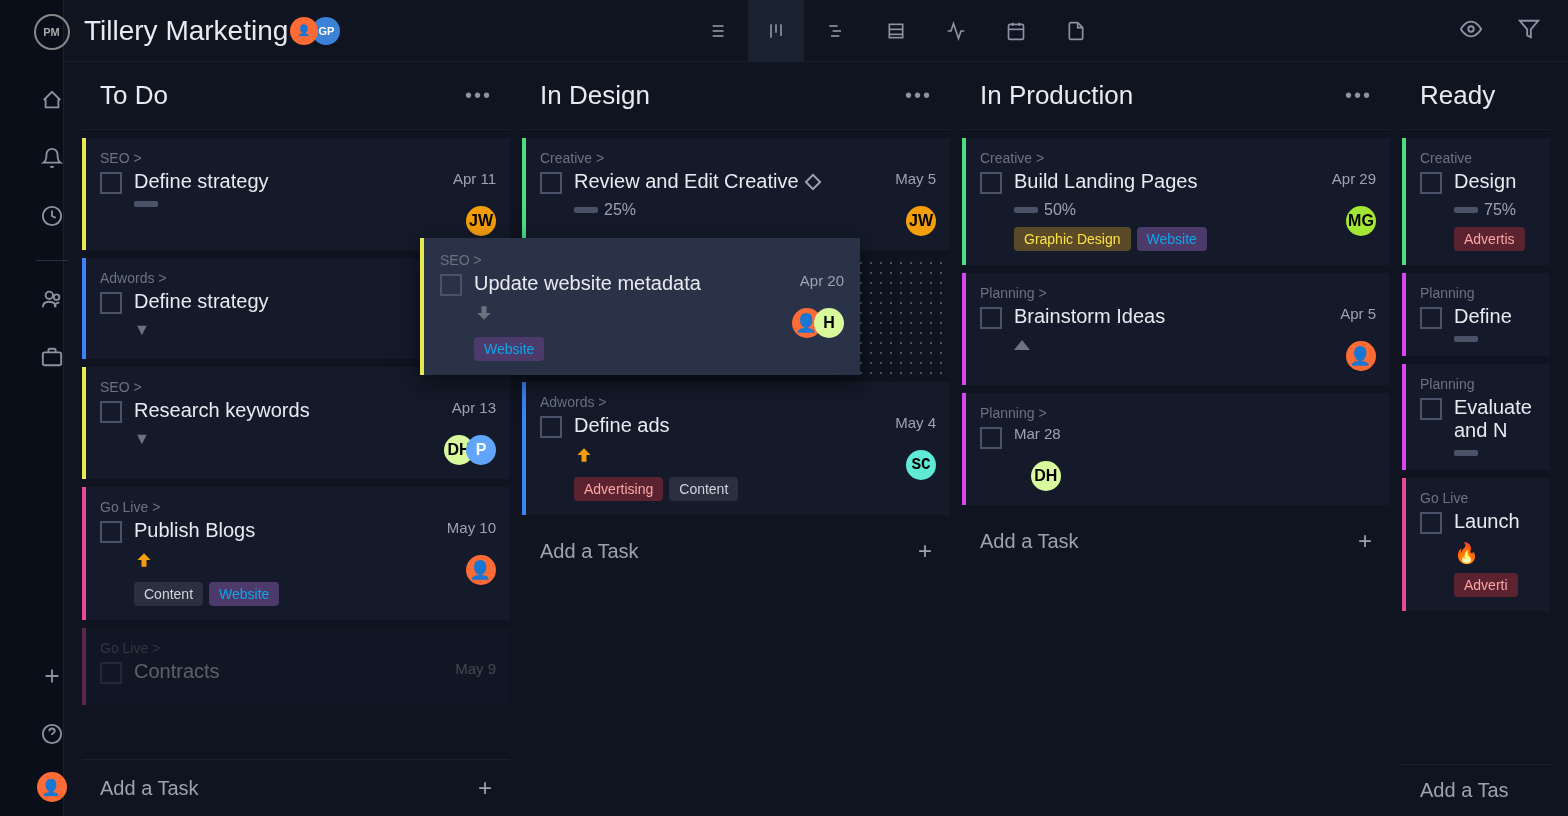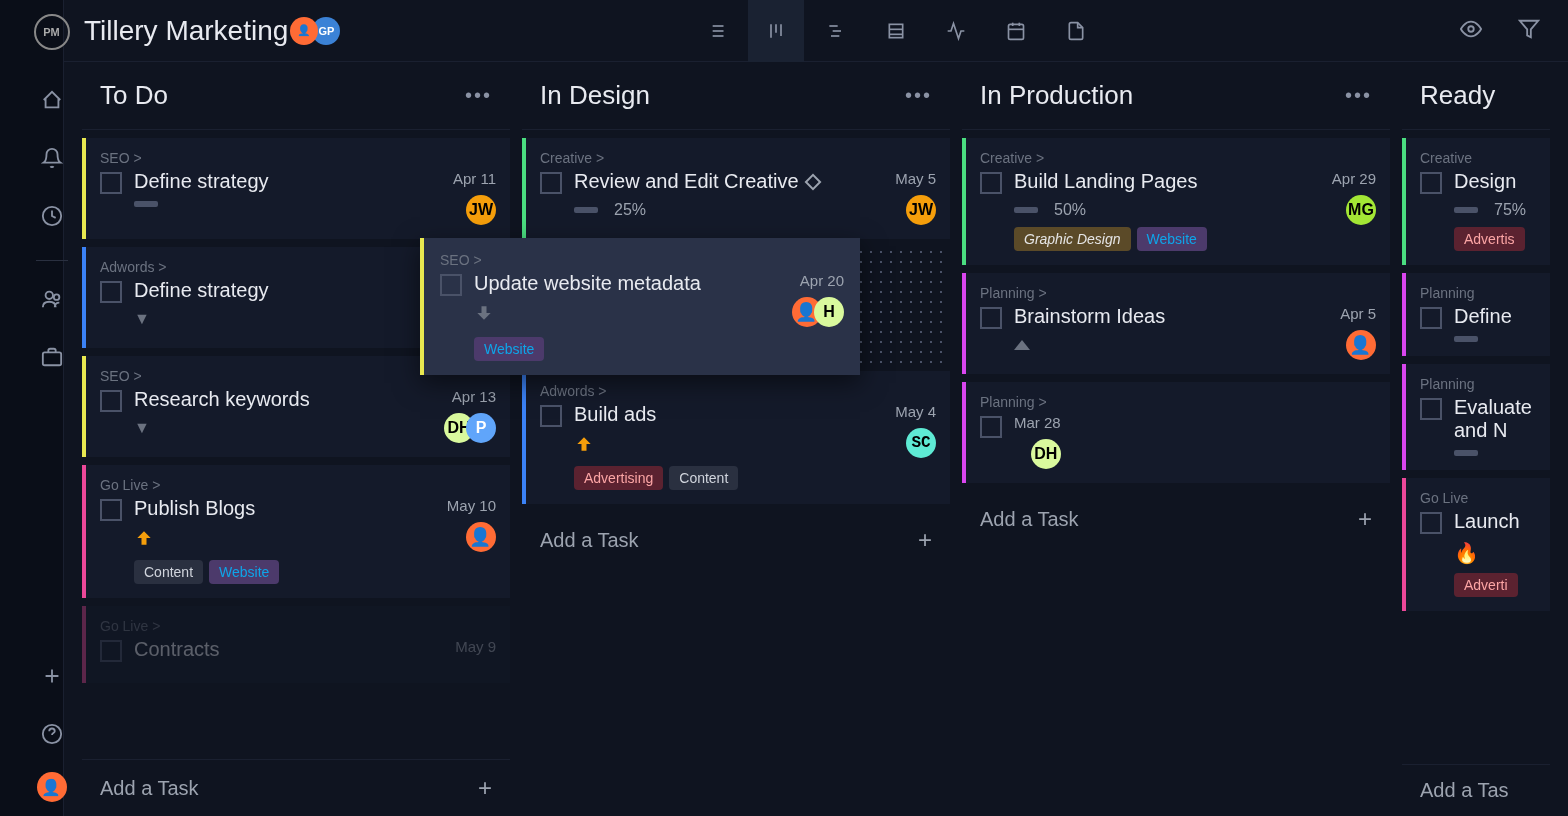--- a/index.html
+++ b/index.html
@@ -122,25 +122,25 @@
 
 .card-top { font-size: 14px; color: #6b7280; margin-bottom: 4px; }
 .card-row { display: flex; align-items: flex-start; gap: 12px; }
 .card-check {
   width: 22px; height: 22px; border: 2px solid #4a5268;
   flex-shrink: 0; margin-top: 2px;
 }
 .card-main { flex: 1; }
 .card-title { font-size: 20px; color: #e8eaf0; margin-bottom: 8px; display: flex; align-items: center; gap: 8px; }
 .card-date { font-size: 15px; color: #9ca3af; text-align: right; }
-.card-right { display: flex; flex-direction: column; align-items: flex-end; gap: 8px; }
+.card-right { display: flex; flex-direction: column; align-items: flex-end; gap: 19px; }
 
 .progress-bar { width: 24px; height: 6px; background: #4a5268; border-radius: 2px; }
 .progress-pct { font-size: 16px; color: #9ca3af; }
-.progress-row { display: flex; align-items: center; gap: 16px; }
+.progress-row { display: flex; align-items: center; gap: 6px; }
 .priority-flat { display: inline-block; width: 0; height: 0; border-left: 8px solid transparent; border-right: 8px solid transparent; border-bottom: 10px solid #6b7280; }
 
 .card-avatars { display: flex; }
 .av-sm { width: 30px; height: 30px; border-radius: 50%; margin-left: -8px; display: flex; align-items: center; justify-content: center; font-size: 16px; font-weight: 600; color: #000; }
 .av-sm:first-child { margin-left: 0; }
 .av-jw { background: #f59e0b; }
 .av-dh { background: #d9f99d; }
 .av-p { background: #60a5fa; color: #fff; }
 .av-sc { background: #5eead4; font-family: Liberation Mono, monospace; }
 .av-mg { background: #a3e635; }
@@ -149,21 +149,21 @@
 .tag {
   display: inline-block;
   padding: 4px 10px;
   border-radius: 4px;
   font-size: 14px;
   margin-right: 6px;
 }
 .tag-content { background: #2a3040; color: #d0d4dc; }
 .tag-website { background: #4c3a6b; color: #0ea5e9; }
 .tag-advertising { background: #5b2230; color: #fca5a5; }
-.tag-graphic { background: #5b4a28; color: #e5e5e5; font-style: italic; }
+.tag-graphic { background: #5b4a28; color: #fde047; }
 
 .add-task {
   display: flex;
   align-items: center;
   justify-content: space-between;
   padding: 14px 18px;
   font-size: 20px;
   color: #9ca3af;
   cursor: pointer;
   background: #0f1420;
@@ -440,21 +440,21 @@
                 </div>
               </div>
             </div>
           </div>
           <div class="drop-zone"></div>
           <div class="card card-border-blue">
             <div class="card-top">Adwords &gt;</div>
             <div class="card-row">
               <div class="card-check"></div>
               <div class="card-main">
-                <div class="card-title">Build ads</div>
+                <div class="card-title">Define ads</div>
                 <div style="margin:6px 0"><svg width="20" height="20" viewBox="0 0 24 24" fill="#f59e0b">
                     <path d="M12 4l8 8h-5v8h-6v-8H4z"></path>
                   </svg></div>
                 <div style="margin-top:8px"><span class="tag tag-advertising">Advertising</span><span class="tag tag-content">Content</span></div>
               </div>
               <div class="card-right">
                 <div class="card-date">May 4</div>
                 <div class="card-avatars">
                   <div class="av-sm av-sc">SC</div>
                 </div>

